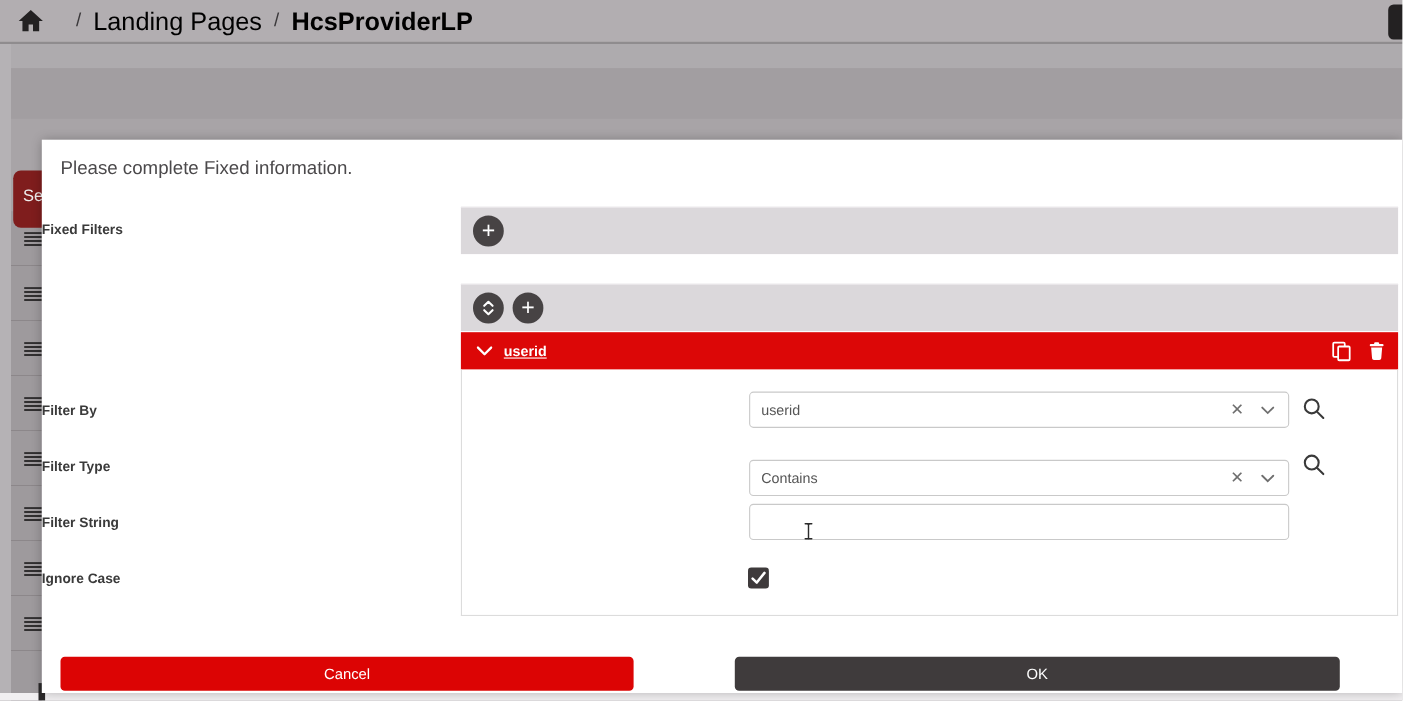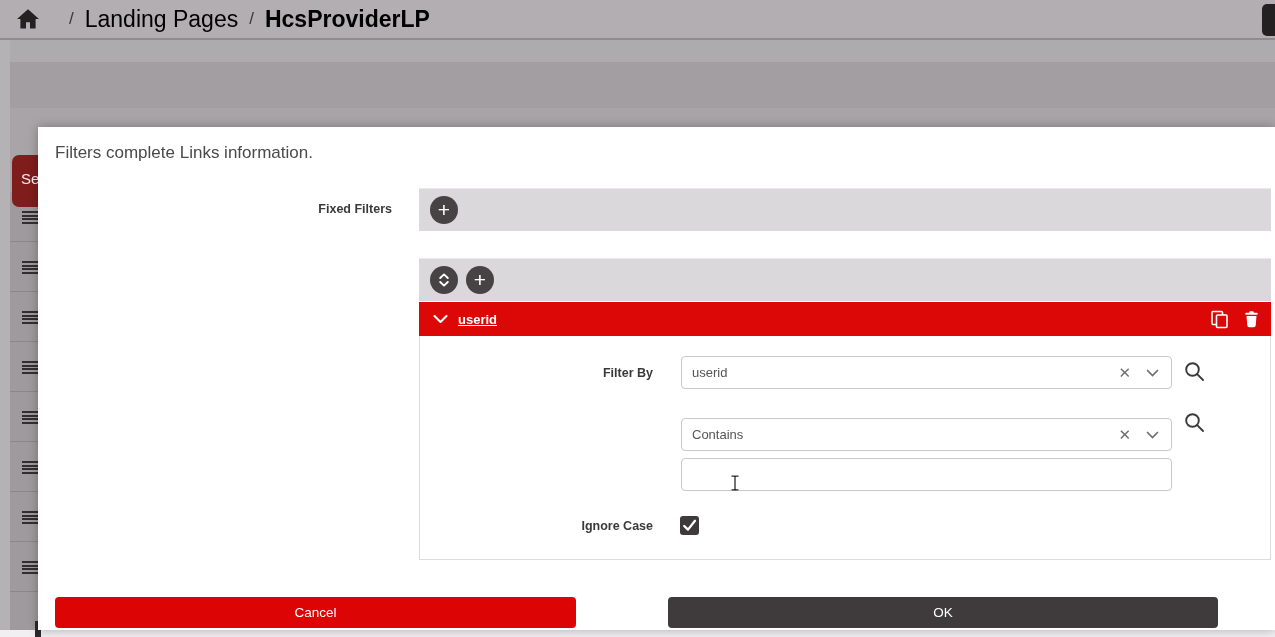--- a/index.html
+++ b/index.html
@@ -29,21 +29,21 @@
   .se-tooltip { position:absolute; left:12px; top:155px; width:44px; height:52px; background:#7f1d1d;
                 border-radius:7px; color:#efeeee; font-size:15px; padding:15px 0 0 9px; z-index:5; }
   .bottom-strip { position:absolute; left:0; right:0; bottom:0; height:7px; background:#f1eff1; z-index:4; }
   .bg-bottom-mark { position:absolute; left:35px; top:621px; width:6px; height:16px; background:#2b292a; z-index:6; }
 
   
   .modal { position:absolute; left:38px; top:127px; width:1237px; height:503px; background:#ffffff;
            z-index:10; box-shadow:0 0 10px rgba(0,0,0,.28); }
   .modal-title { position:absolute; left:17px; top:16px; font-size:17px; color:#4b494b; }
 
-  .form-label { position:absolute; left:0; text-align:right; font-size:12.5px; font-weight:700; color:#3a3a3a; }
+  .form-label { position:absolute; left:0; font-size:12.5px; font-weight:700; color:#3a3a3a; }
   .lbl-sec { width:354px; }
   .lbl-field { width:615px; }
 
   .gray-bar { position:absolute; left:381px; width:852px; height:43px; background:#dbd8db;
               border-top:1px solid #eae8ea; display:flex; align-items:center; padding-left:11px; }
   .circle-btn { width:28px; height:28px; border-radius:50%; background:#474344; color:#fff;
                 display:flex; align-items:center; justify-content:center; margin-right:8px; cursor:pointer; }
   .circle-btn .plus { font-size:21px; font-weight:400; line-height:1; margin-top:-2px; }
 
   .red-bar { position:absolute; left:381px; top:175px; width:852px; height:34px; background:#dc0707;
@@ -130,21 +130,21 @@
   </div>
 
   <div class="se-tooltip">
     <span>Se</span>
   </div>
   <div class="bg-bottom-mark"></div>
   <div class="bottom-strip"></div>
 
   <div class="modal">
 
-    <div class="modal-title">Filters complete Links information.</div>
+    <div class="modal-title">Please complete Fixed information.</div>
 
     <div class="form-label lbl-sec" style="top:75px;">Fixed Filters</div>
     <div class="gray-bar" style="top:61px;">
       <div class="circle-btn">
         <span class="plus">+</span>
       </div>
     </div>
 
     <div class="gray-bar" style="top:131px;">
       <div class="circle-btn">
@@ -194,36 +194,38 @@
           </svg>
       </span>
     </div>
     <span class="mag" style="top:234px;">
       <svg width="21" height="21" viewBox="0 0 21 21">
         <circle cx="8.5" cy="8.5" r="6.3" fill="none" stroke="#3a3a3a" stroke-width="1.9"></circle>
         <line x1="13.2" y1="13.2" x2="19" y2="19" stroke="#3a3a3a" stroke-width="1.9" stroke-linecap="round"></line>
       </svg>
     </span>
 
+    <div class="form-label lbl-field" style="top:290px;">Filter Type</div>
     <div class="combo" style="top:291px;">
       <input type="text" value="Contains" style="">
       <span class="clear-x">✕</span>
       <span class="chev">
         <svg width="13" height="8" viewBox="0 0 13 8">
             <polyline points="1.5,1.5 6.5,6.5 11.5,1.5" fill="none" stroke="#6f6f6f" stroke-width="1.7" stroke-linecap="round"></polyline>
           </svg>
       </span>
     </div>
     <span class="mag" style="top:285px;">
       <svg width="21" height="21" viewBox="0 0 21 21">
         <circle cx="8.5" cy="8.5" r="6.3" fill="none" stroke="#3a3a3a" stroke-width="1.9"></circle>
         <line x1="13.2" y1="13.2" x2="19" y2="19" stroke="#3a3a3a" stroke-width="1.9" stroke-linecap="round"></line>
       </svg>
     </span>
 
+    <div class="form-label lbl-field" style="top:341px;">Filter String</div>
     <input type="text" class="plain-input" style="top: 331px;" value="">
     <span class="ibeam">
       <svg width="10" height="16" viewBox="0 0 10 16">
         <path d="M2 1.2 h2.2 M5.8 1.2 H8 M5 1.2 v13.6 M2 14.8 h2.2 M5.8 14.8 H8" fill="none" stroke="#2b2b2b" stroke-width="1.3" stroke-linecap="round"></path>
         <path d="M4.2 1.2 Q5 1.9 5.8 1.2 M4.2 14.8 Q5 14.1 5.8 14.8" fill="none" stroke="#2b2b2b" stroke-width="1.1"></path>
       </svg>
     </span>
 
     <div class="form-label lbl-field" style="top:392px;">Ignore Case</div>
     <div class="checkbox">

